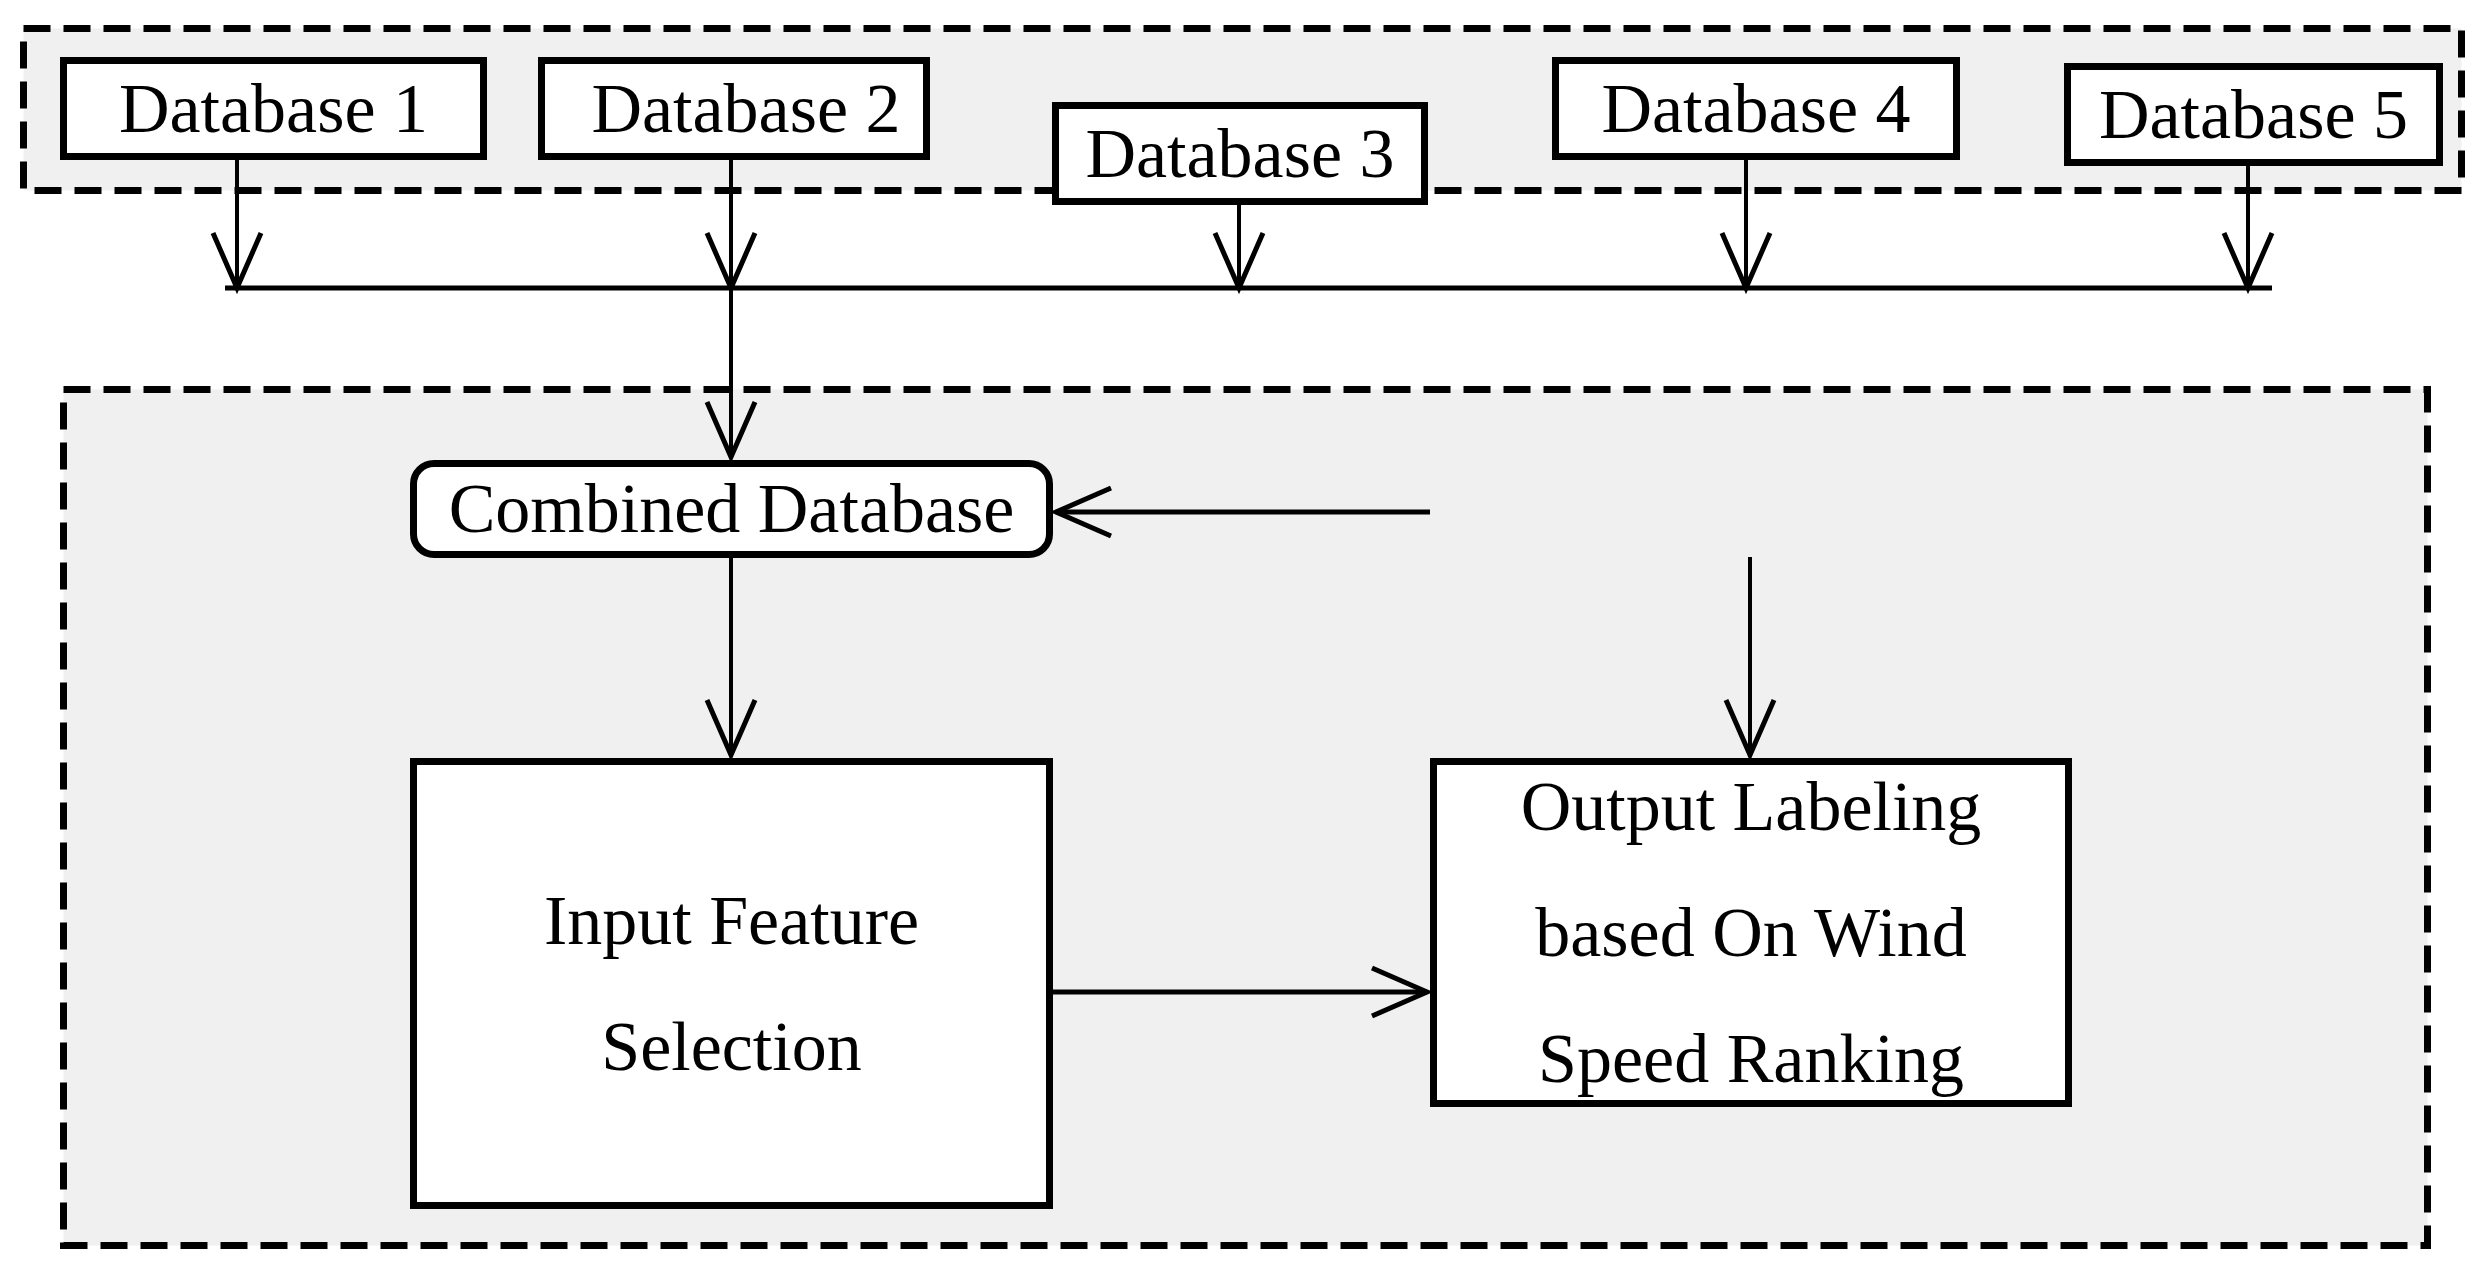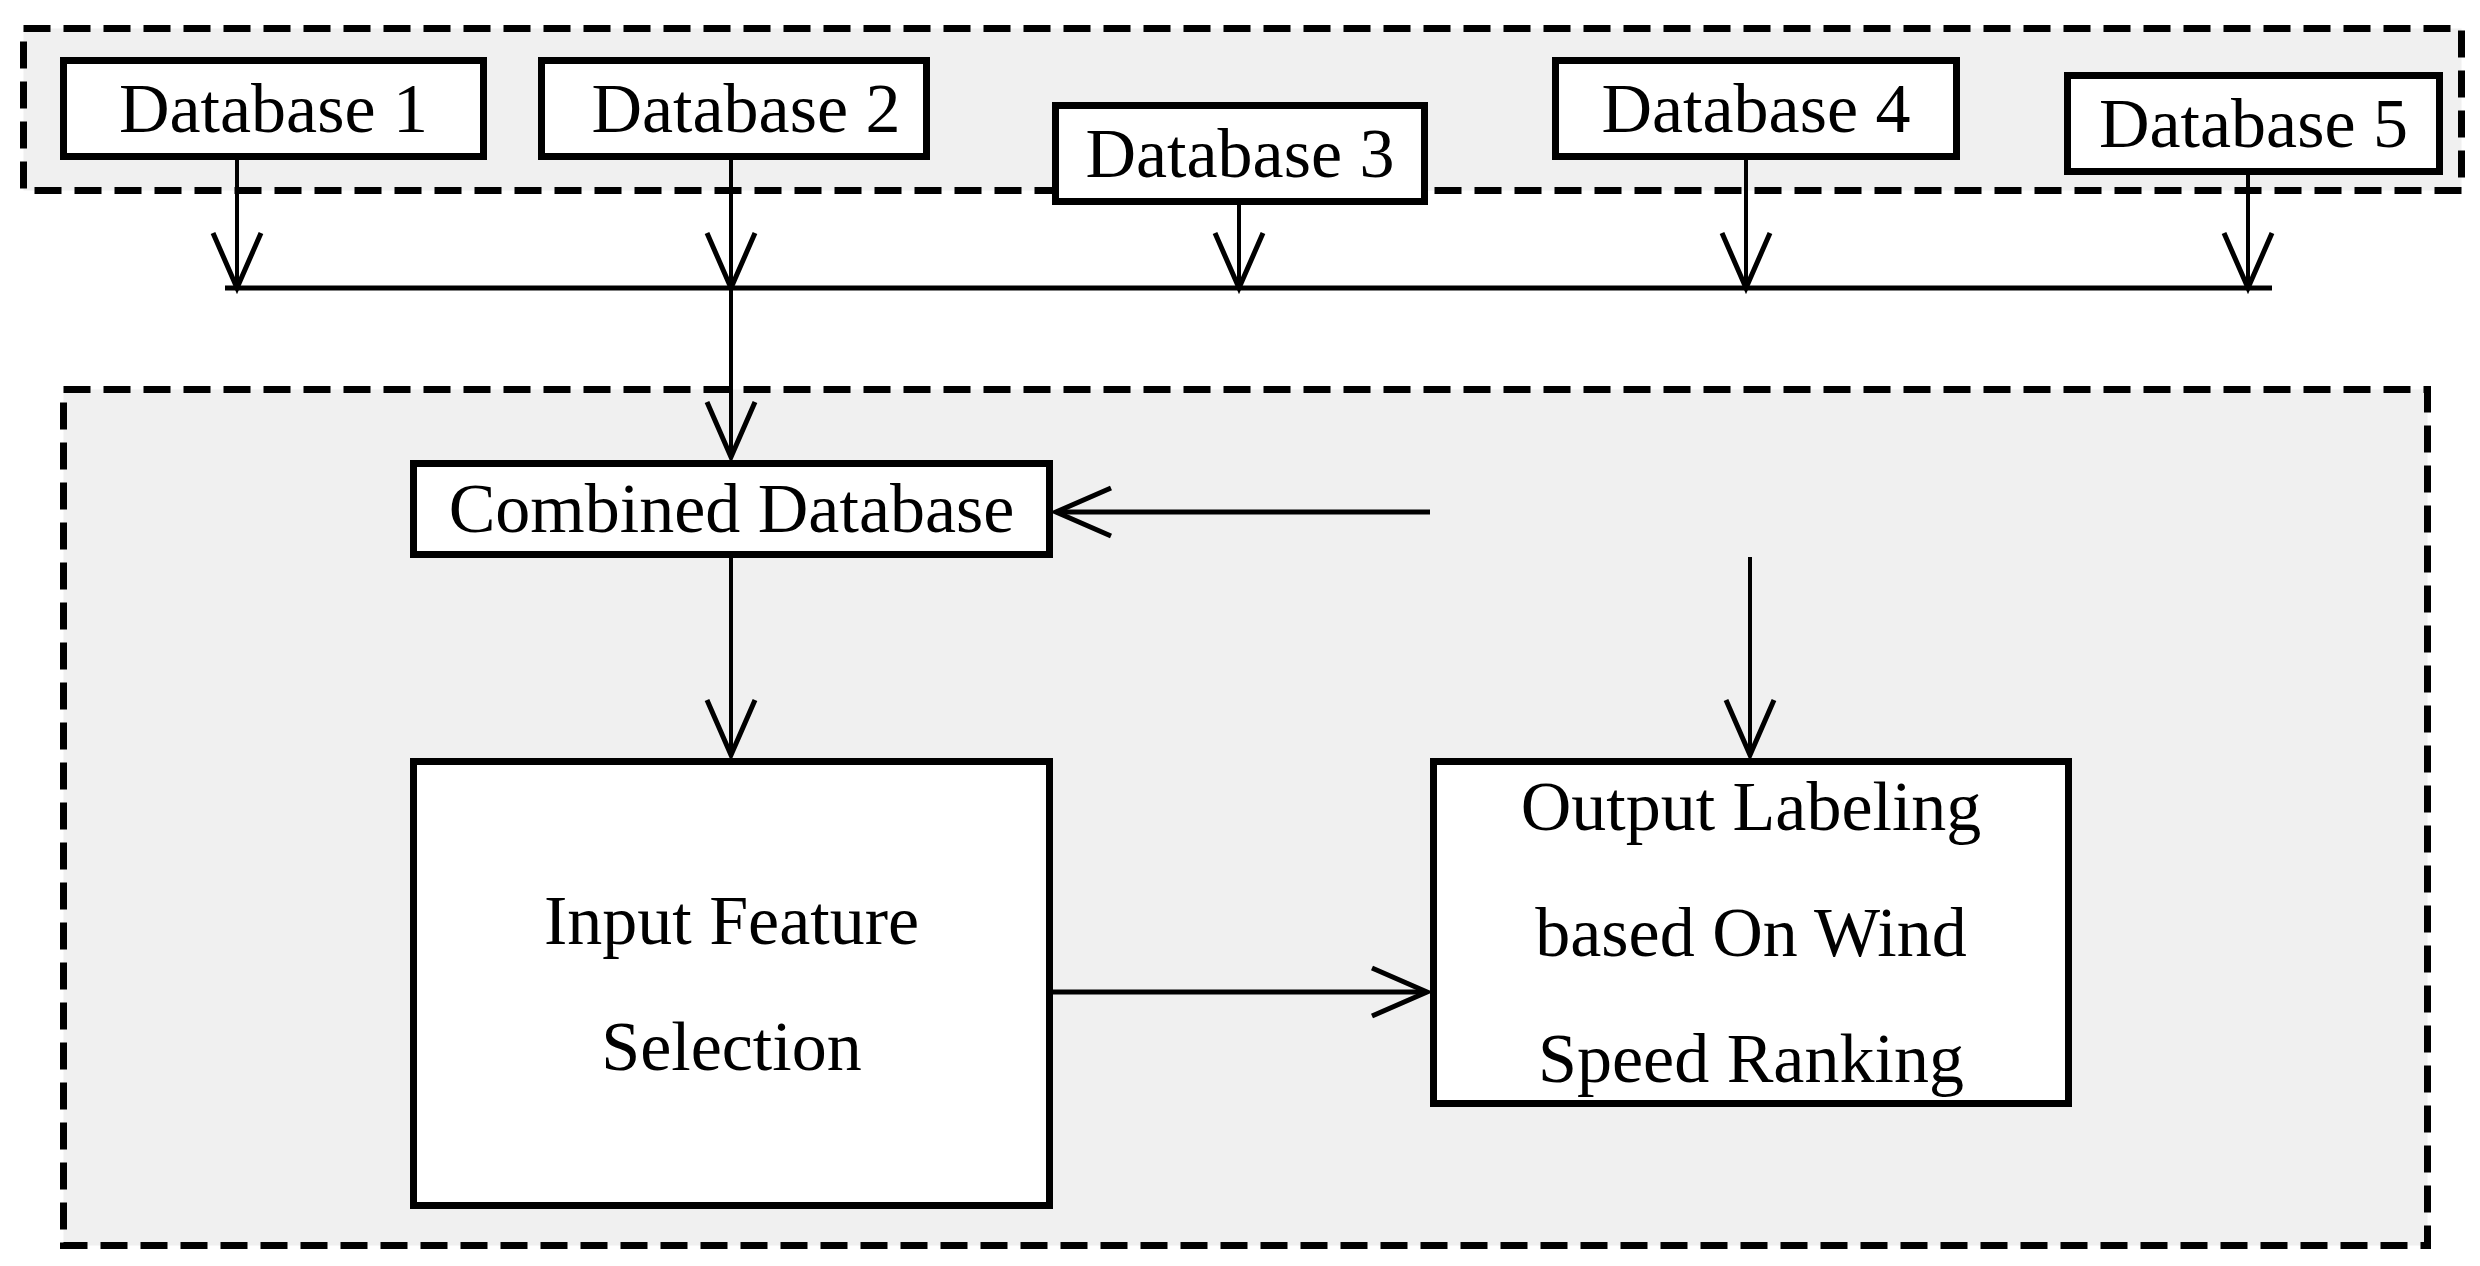--- a/index.html
+++ b/index.html
@@ -34,23 +34,23 @@
     text-align: center;
     font-size: 70px;
     line-height: 1.8;
     white-space: pre-line;
   }
   
   .db1 { left: 60px;   top: 57px; width: 427px; height: 103px; }
   .db2 { left: 538px;  top: 57px; width: 392px; height: 103px; padding-left: 24px; }
   .db3 { left: 1052px; top: 57px; width: 376px; height: 103px; margin-top: 45px; }
   .db4 { left: 1552px; top: 57px; width: 408px; height: 103px; }
-  .db5 { left: 2064px; top: 72px; width: 379px; height: 103px; }
+  .db5 { left: 2064px; top: 63px; width: 379px; height: 103px; }
   
-  .combined { left: 410px;  top: 460px; width: 643px; height: 98px; }
+  .combined { left: 410px;  top: 460px; width: 643px; height: 98px; border-radius: 24px; }
   .assoc    { left: 1430px; top: 460px; width: 640px; height: 98px; }
   
   .input    { left: 410px;  top: 758px; width: 643px; height: 451px; }
   .output   { left: 1430px; top: 758px; width: 642px; height: 349px; }
 </style>
 </head>
 <body>
 
 <div class="canvas">
 

